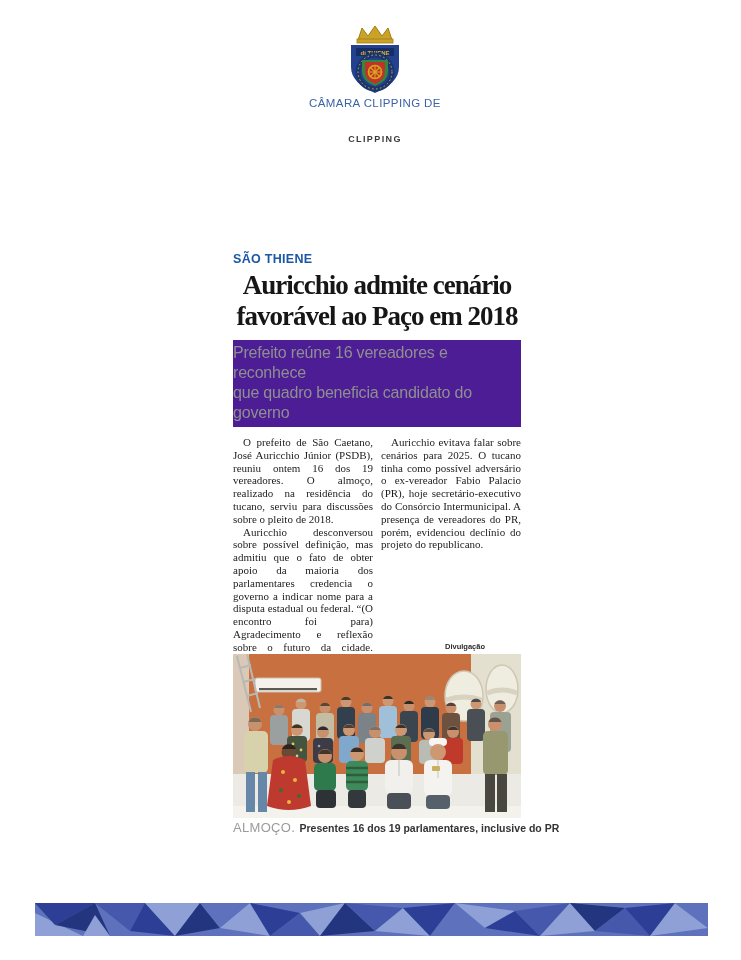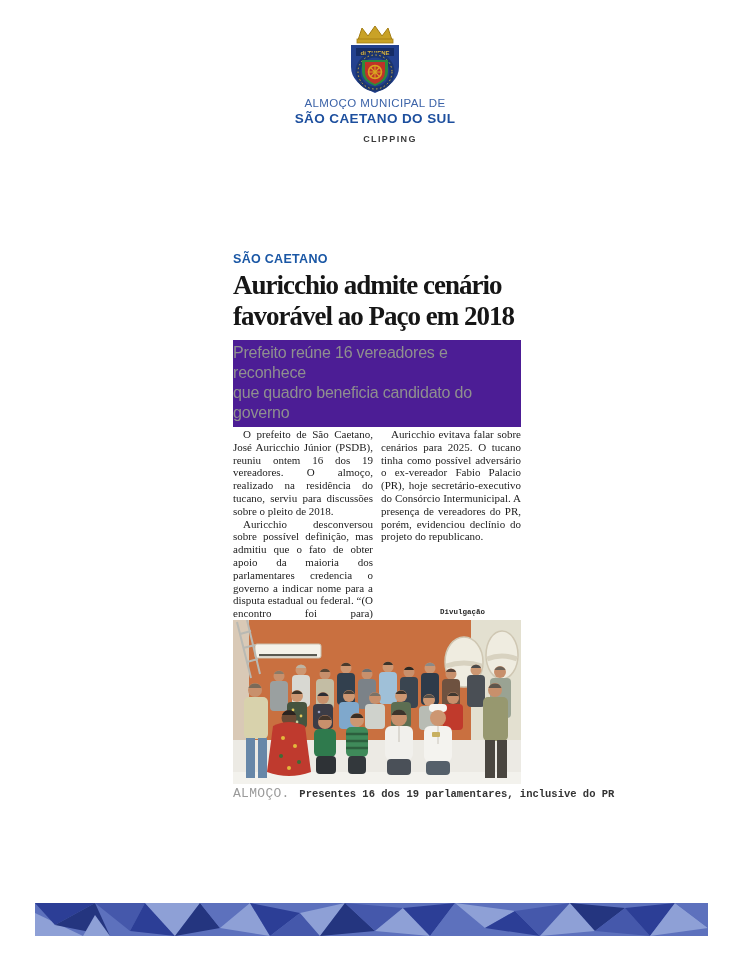--- a/index.html
+++ b/index.html
@@ -5,42 +5,42 @@
   html,body{margin:0;padding:0;background:#ffffff;}
   .page{position:relative;width:741px;height:960px;background:#ffffff;overflow:hidden;
         font-family:"Liberation Sans",sans-serif;}
 
   
   .crest{position:absolute;left:346px;top:24px;width:58px;height:72px;}
   .org1{position:absolute;left:233px;top:97px;width:284px;text-align:center;
         font-size:11.5px;letter-spacing:.4px;color:#3c63a8;}
   .org2{position:absolute;left:233px;top:111px;width:284px;text-align:center;
         font-size:13.5px;font-weight:bold;letter-spacing:.4px;color:#1d4f9e;}
-  .clip{position:absolute;left:248px;top:134px;width:284px;text-align:center;
+  .clip{position:absolute;left:233px;top:134px;width:284px;text-align:center;
         font-size:9px;font-weight:bold;letter-spacing:1.4px;color:#3a3a3a;}
 
   
   .meta{position:absolute;left:97px;top:180px;font-size:15px;line-height:21px;color:#0d0d0d;}
 
   
   .article{position:absolute;left:233px;top:252px;width:288px;}
   .kicker{font-size:12.5px;font-weight:bold;letter-spacing:.3px;color:#1a57a5;}
   .headline{margin-top:4px;font-family:"Liberation Serif",serif;font-weight:bold;
-            font-size:27px;line-height:31px;letter-spacing:-1px;color:#161616;white-space:nowrap;}
+            font-size:27px;line-height:31px;letter-spacing:-1px;color:#161616;white-space:nowrap;text-align:center;}
   .subhead{margin-top:8px;background:#4c1d95;padding:3px 0 4px 0;
            font-size:16px;line-height:20px;color:#8f8f8f;letter-spacing:-.2px;}
-  .bodywrap{position:relative;margin-top:1px;display:flex;gap:8px;}
+  .bodywrap{position:relative;margin-top:9px;display:flex;gap:8px;}
   .bodycol{width:140px;font-family:"Liberation Serif",serif;font-size:11px;
            line-height:12.8px;color:#1c1c1c;text-align:justify;
            hyphens:auto;-webkit-hyphens:auto;}
   .bodycol p{margin:0;text-indent:10px;}
   .byline{position:absolute;right:1px;bottom:0;font-size:8.5px;font-weight:bold;color:#222;}
 
   
-  .photosec{position:absolute;left:233px;top:608px;width:252px;font-family:Liberation Mono, monospace;}
+  .photosec{position:absolute;left:233px;top:642px;width:252px;}
   .credit{text-align:right;font-size:7.5px;font-weight:bold;color:#2a2a2a;height:10px;}
   .photo{display:block;margin-top:2px;width:288px;height:164px;}
   .caption{margin-top:0;white-space:nowrap;}
   .caption .cl{font-size:13px;color:#9b9b9b;letter-spacing:.3px;}
   .caption .ct{font-size:10.5px;font-weight:bold;color:#333;}
 
   
   .band{position:absolute;left:35px;top:903px;width:673px;height:33px;}
 </style>
 </head>
@@ -61,27 +61,26 @@
     <circle cx="29" cy="48" r="17" fill="none" stroke="#1b356f" stroke-width="5"></circle>
     <circle cx="29" cy="48" r="17" fill="none" stroke="#d9b33c" stroke-width="1" stroke-dasharray="1.5 2.5"></circle>
 
     <path d="M16 36 h26 v12 q0 9 -13 14 q-13 -5 -13 -14 z" fill="#2d8a3e"></path>
     <path d="M19 38 h20 v10 q0 8 -10 12 q-10 -4 -10 -12 z" fill="#c03328"></path>
 
     <circle cx="29" cy="48" r="6.5" fill="none" stroke="#d9a520" stroke-width="1.6"></circle>
     <path d="M29 41.5 v13 M22.5 48 h13 M24.5 43.5 l9 9 M33.5 43.5 l-9 9" stroke="#d9a520" stroke-width="1.1"></path>
   </svg>
 
-  <div class="org1">ALMOÇO MUNICIPAL DE</div>
-  <div class="org2">SÃO CAETANO DO SUL</div>
+  <div class="org1">CÂMARA CLIPPING DE</div>
   <div class="clip">CLIPPING</div>
 
 
   <div class="article">
-    <div class="kicker">SÃO CAETANO</div>
+    <div class="kicker">SÃO THIENE</div>
     <div class="headline">Auricchio admite cenário<br>favorável ao Paço em 2018</div>
     <div class="subhead">Prefeito reúne 16 vereadores e reconhece<br>que quadro beneficia candidato do governo</div>
     <div class="bodywrap">
       <div class="bodycol">
           <p>O prefeito de São Caetano, José Auricchio Júnior (PSDB), reuniu ontem 16 dos 19 vereadores. O almoço, realizado na residência do tucano, serviu para discussões sobre o pleito de 2018.</p>
           <p>Auricchio desconversou sobre possível definição, mas admitiu que o fato de obter apoio da maioria dos parlamentares credencia o governo a indicar nome para a disputa estadual ou federal. “(O encontro foi para) Agradecimento e reflexão sobre o futuro da cidade. Obviamente</p>
         </div>
       <div class="bodycol">
           <p>Auricchio evitava falar sobre cenários para 2025. O tucano tinha como possível adversário o ex-vereador Fabio Palacio (PR), hoje secretário-executivo do Consórcio Intermunicipal. A presença de vereadores do PR, porém, evidenciou declínio do projeto do republicano.</p>
         </div>

